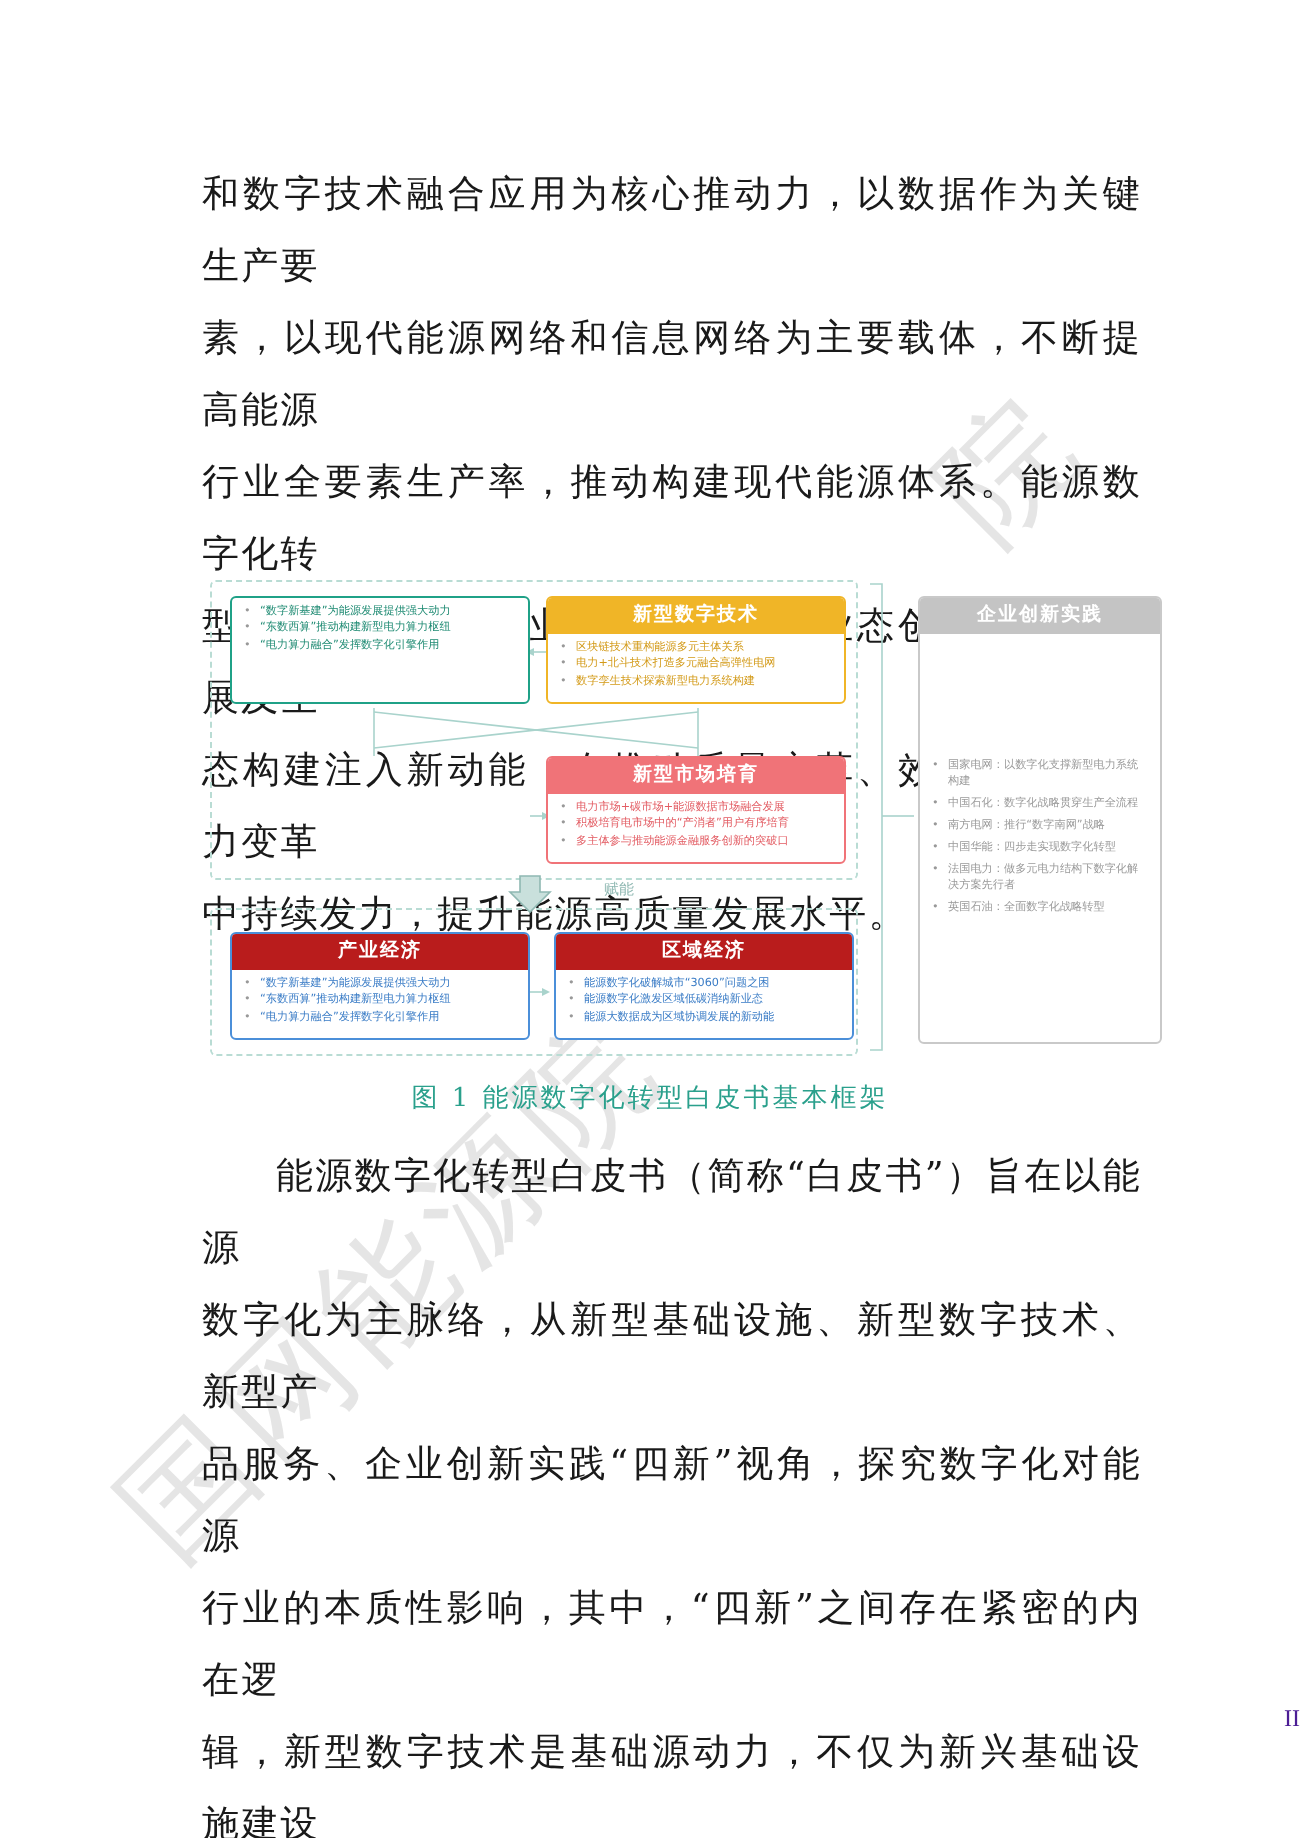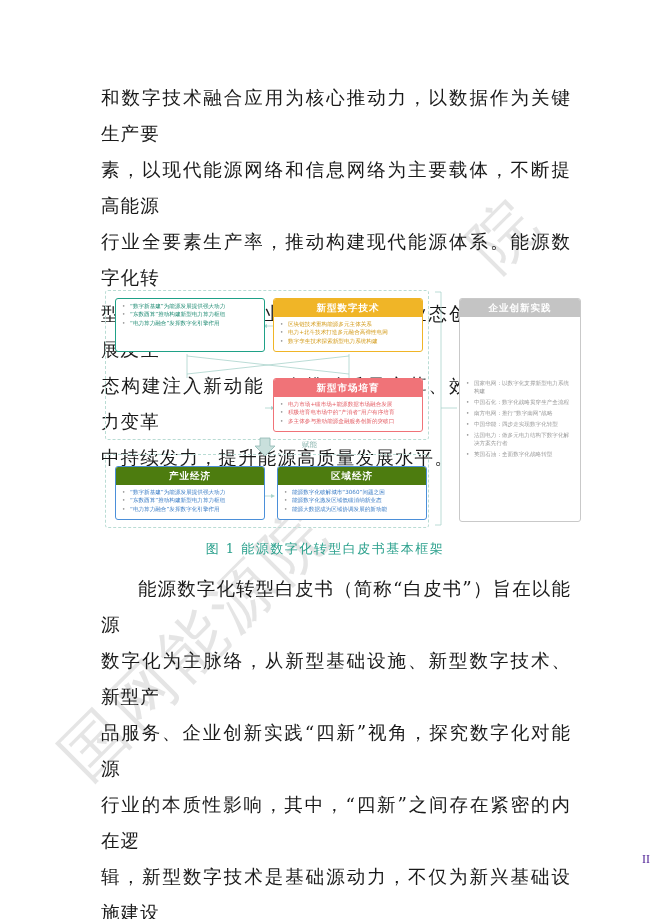--- a/index.html
+++ b/index.html
@@ -20,21 +20,21 @@
   .zone { position: absolute; border: 1.5px dashed #b9dcd4; border-radius: 3px; }
   .card { position: absolute; background: #fff; border: 1.5px solid; border-radius: 3px; }
   .card .hd { height: 18px; line-height: 18px; text-align: center; color: #fff; font-size: 9.5px; font-weight: bold; letter-spacing: 1px; border-radius: 2px 2px 0 0; }
   .card ul { margin: 3px 0 0 0; padding: 0 0 0 10px; list-style: none; }
   .card li { font-size: 5.6px; line-height: 8.4px; white-space: nowrap; position: relative; padding-left: 4px; }
   .card li::before { content: "•"; position: absolute; left: -4px; color: #999; }
   .c-green { border-color: #1fa187; } .c-green .hd { background: #1fa187; } .c-green li { color: #1f8b73; }
   .c-yellow { border-color: #f0b527; } .c-yellow .hd { background: #f0b527; } .c-yellow li { color: #d39a18; }
   .c-orange { border-color: #f36b3c; } .c-orange .hd { background: #f36b3c; } .c-orange li { color: #e25d2f; }
   .c-red { border-color: #f07378; } .c-red .hd { background: #f07378; } .c-red li { color: #e35c63; }
-  .c-blue { border-color: #4b8fd9; } .c-blue .hd { background: #4d7c0f; } .c-blue li { color: #3a7cc6; }
+  .c-blue { border-color: #4b8fd9; } .c-blue .hd { background: #b91c1c; } .c-blue li { color: #3a7cc6; }
   .c-gray { border-color: #c9c9c9; } .c-gray .hd { background: #c4c4c4; } .c-gray li { color: #9a9a9a; white-space: normal; line-height: 8px; margin-bottom: 3px; }
   .lines { position: absolute; left: 0; top: 0; }
   .empower { position: absolute; left: 152px; top: 148px; font-size: 7.5px; color: #8fb8b2; }
 
   .caption { position: absolute; left: 0; width: 650px; top: 540px; text-align: center;
              font-size: 13px; color: #2aa08c; letter-spacing: 1.5px; font-family: "DejaVu Serif", serif; }
   .page-num { position: absolute; left: 0; width: 650px; top: 852px; text-align: right; font-size: 12px; font-family: "Liberation Serif", serif; color: #4c1d95; }
 </style>
 </head>
 <body>

